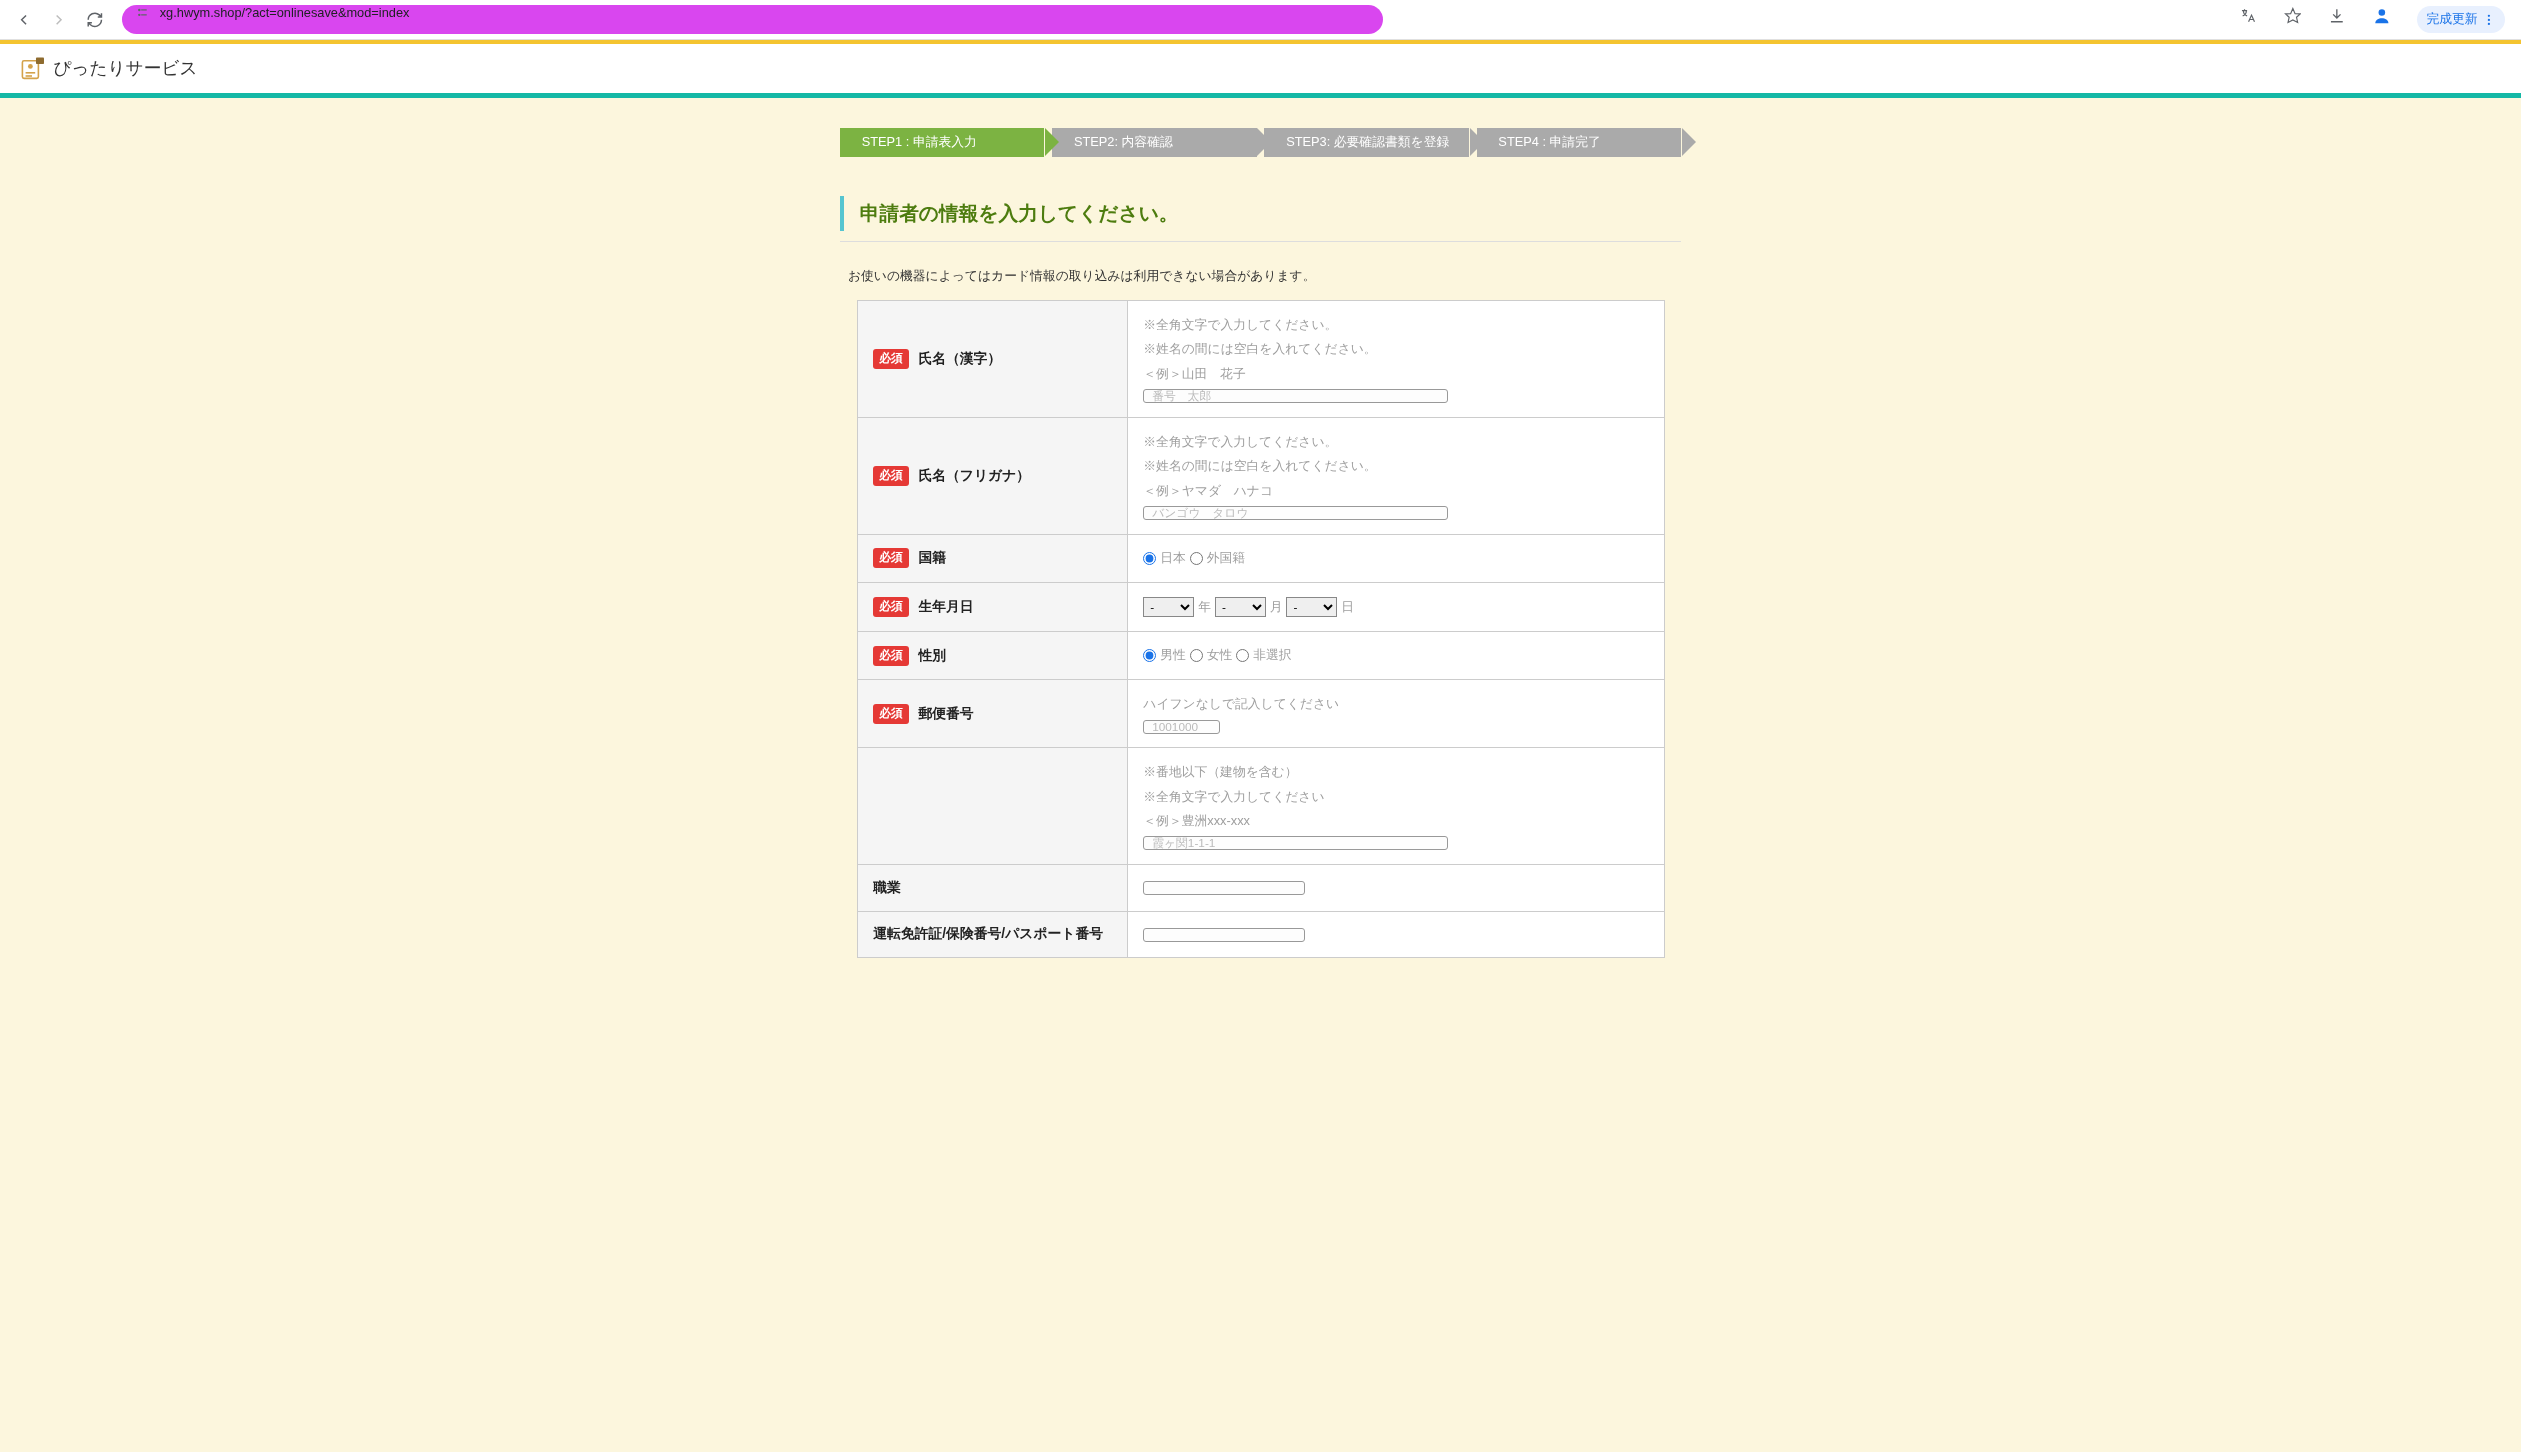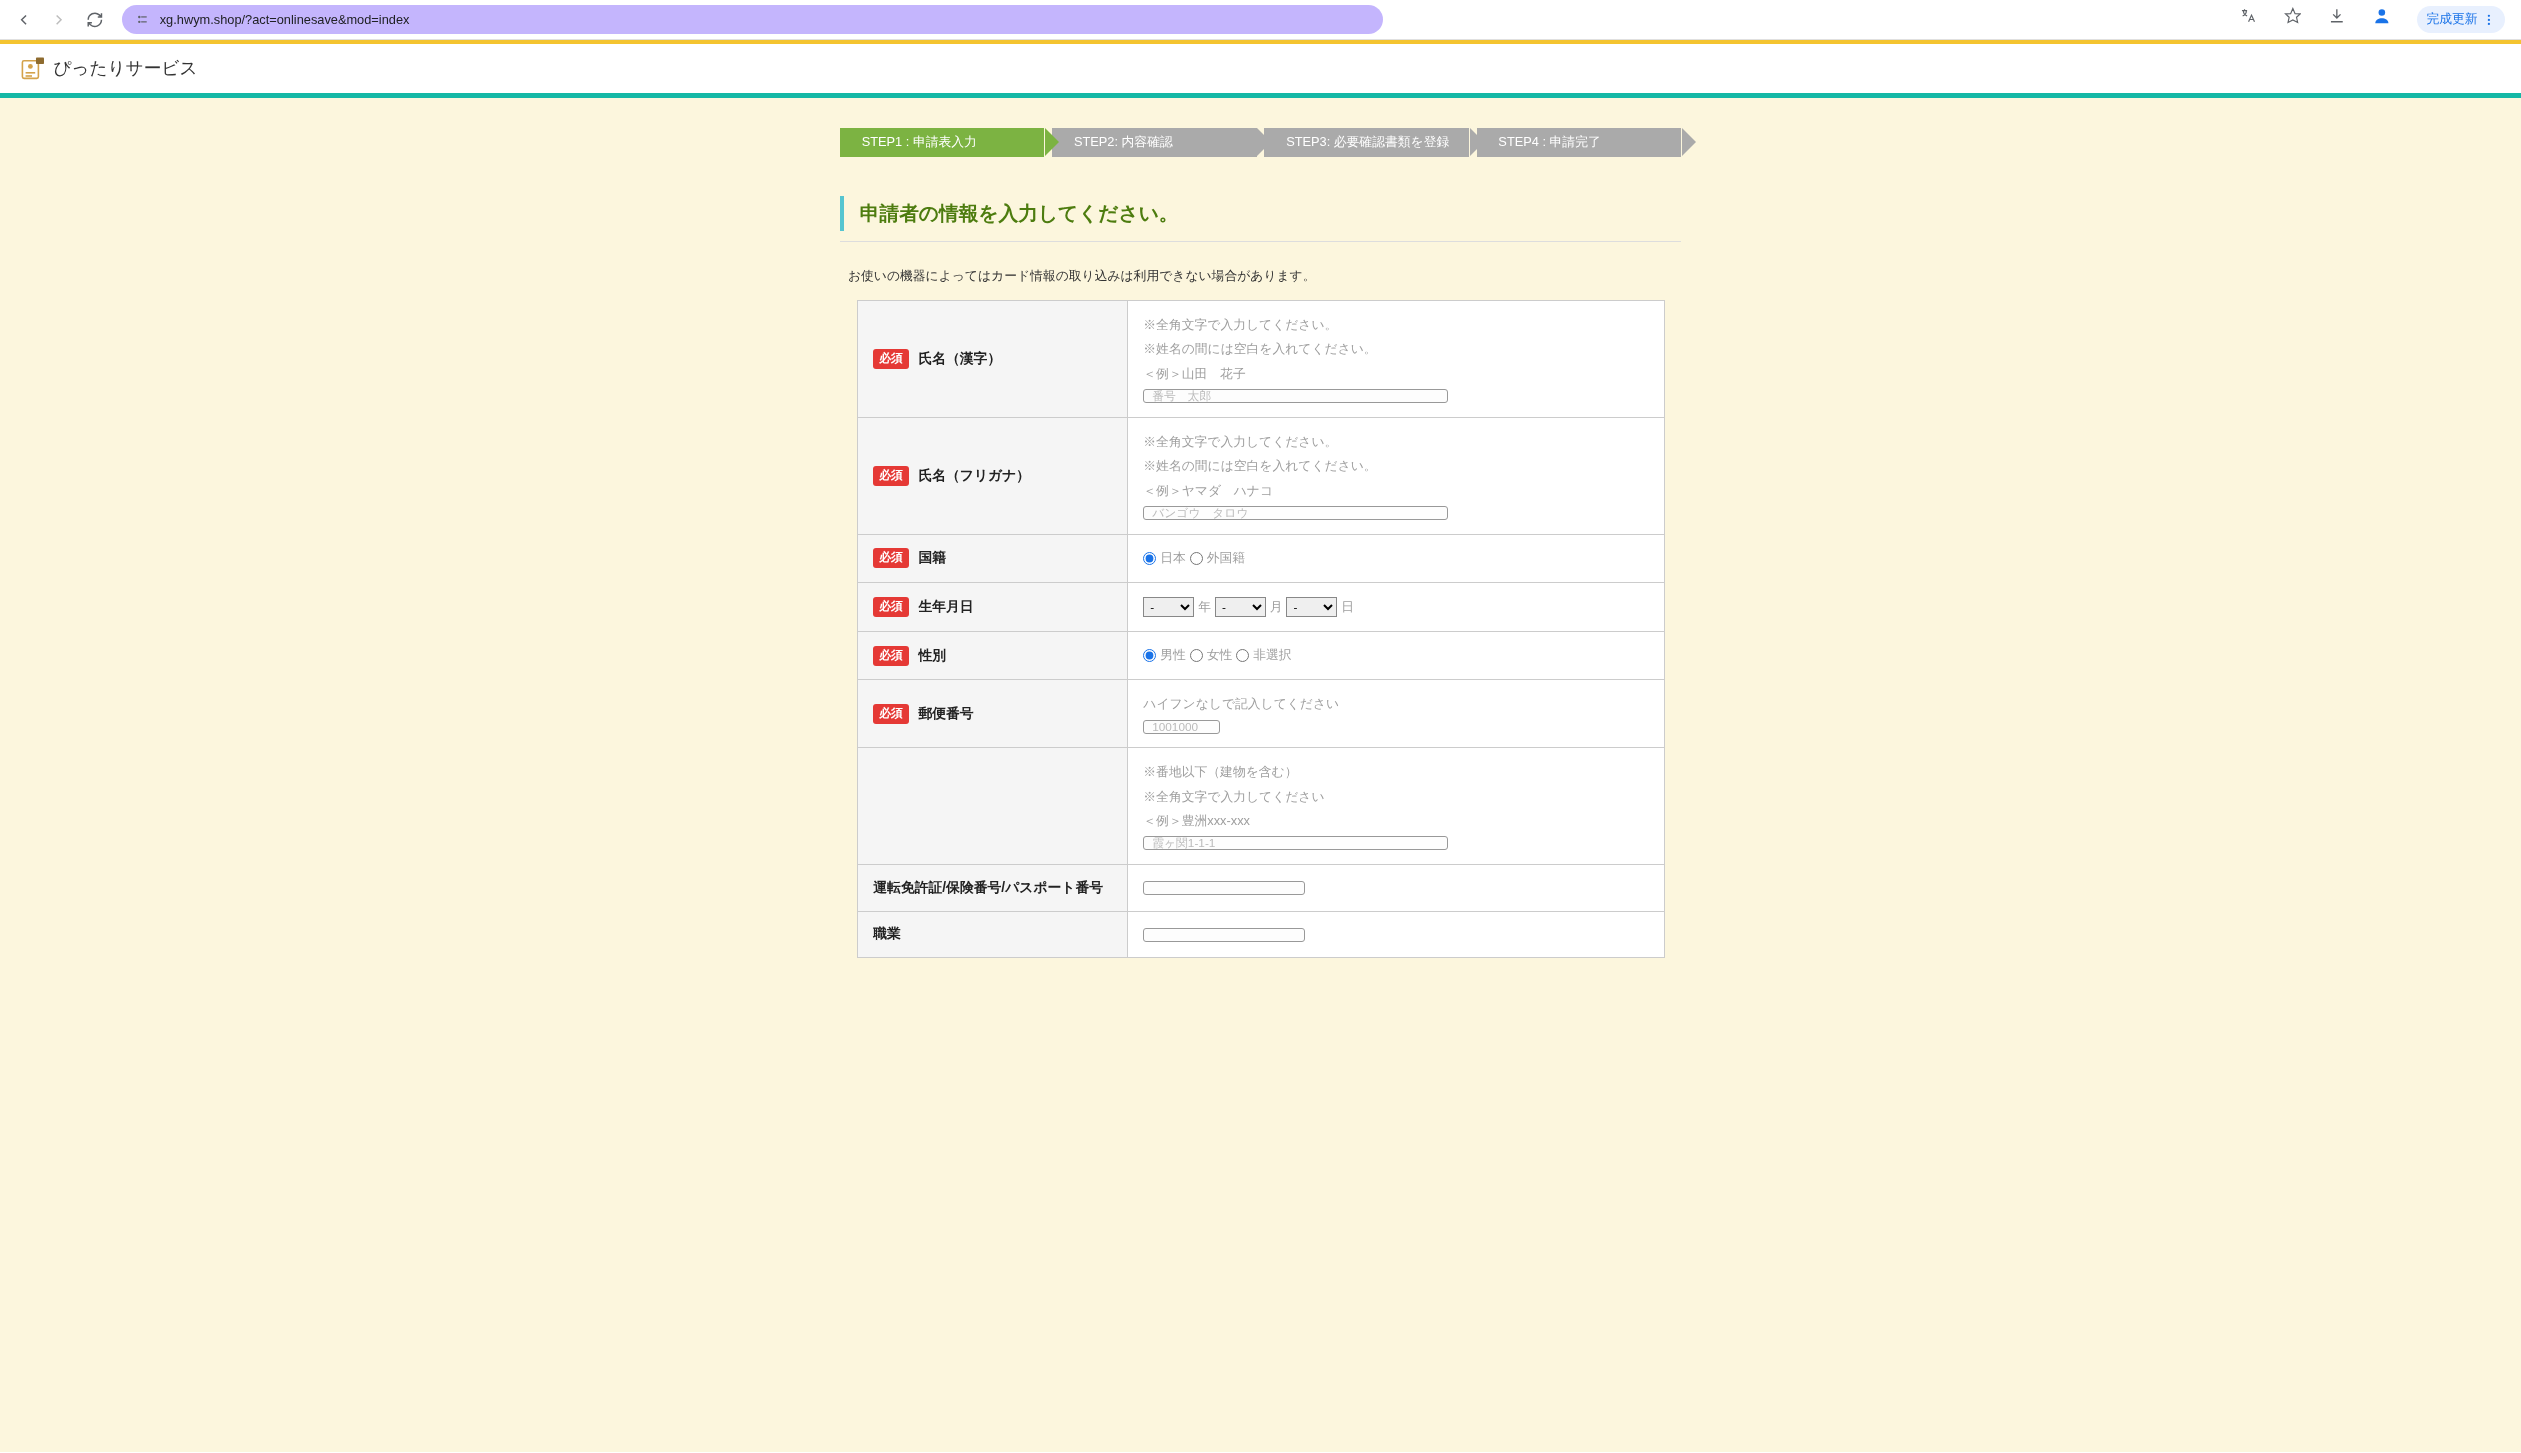--- a/index.html
+++ b/index.html
@@ -4,21 +4,21 @@
   <style>
     * { margin: 0; padding: 0; box-sizing: border-box; }
     body { font-family: "Hiragino Sans", "Meiryo", sans-serif; font-size: 13.8px; background: #fff; }
 
     
     .browser-chrome { height: 40px; background: #fff; border-bottom: 1px solid #e0e0e0; display: flex; align-items: center; padding: 0 9.9px; gap: 7.9px; }
     .nav-btn { width: 27.6px; height: 27.6px; display: flex; align-items: center; justify-content: center; border-radius: 50%; cursor: pointer; color: #5f6368; }
     .nav-btn svg { width: 17.7px; height: 17.7px; }
     .nav-btn.disabled { color: #bdbdbd; }
     .address-wrap { display: flex; align-items: center; gap: 7.9px; margin-left: 5.9px; flex: 1; }
-    .address-bar { flex: 1; max-width: 1261px; height: 29.6px; background: #c4b5fd; border-radius: 14.8px; display: flex; align-items: center; padding: 0 11.8px; gap: 9.9px; color: #202124; font-size: 12.8px; }
+    .address-bar { flex: 1; max-width: 1261px; height: 29.6px; background: #d946ef; border-radius: 14.8px; display: flex; padding: 0 11.8px; gap: 9.9px; color: #202124; font-size: 12.8px; }
     .addr-icon { width: 15.8px; height: 15.8px; display: flex; align-items: center; justify-content: center; }
     .chrome-right { display: flex; align-items: flex-start; gap: 25px; margin-right: 5.9px; }
     .chrome-icon { width: 19.7px; height: 19.7px; color: #5f6368; display: flex; align-items: center; justify-content: center; }
     .install-pill { background: #e8f0fe; color: #1a73e8; padding: 4.9px 9.9px; border-radius: 15.8px; font-size: 12.8px; display: flex; align-items: center; gap: 3.9px; }
 
     
     .yellow-top { height: 3.9px; background: #f4c430; }
     .site-header { background: #fff; padding: 11.8px 19.7px; display: flex; align-items: center; gap: 7.9px; border-bottom: 5px solid #14b8a6; }
     .site-logo { width: 25.6px; height: 25.6px; }
     .site-title { font-size: 17.7px; font-weight: 500; color: #333; }
@@ -267,30 +267,30 @@
           <td>
             <div class="hint-text">※番地以下（建物を含む）</div>
             <div class="hint-text">※全角文字で入力してください</div>
             <div class="hint-text">＜例＞豊洲xxx-xxx</div>
             <input type="text" class="text-input" placeholder="霞ヶ関1-1-1" style="">
           </td>
         </tr>
 
         <tr>
           <th>
+            <span>職業</span>
+          </th>
+          <td>
+            <input type="text" class="text-input med" style="">
+          </td>
+        </tr>
+
+        <tr>
+          <th>
             <span>運転免許証/保険番号/パスポート番号</span>
-          </th>
-          <td>
-            <input type="text" class="text-input med" style="">
-          </td>
-        </tr>
-
-        <tr>
-          <th>
-            <span>職業</span>
           </th>
           <td>
             <input type="text" class="text-input med" style="">
           </td>
         </tr>
       </tbody>
     </table>
 
   </div>
 </div>

